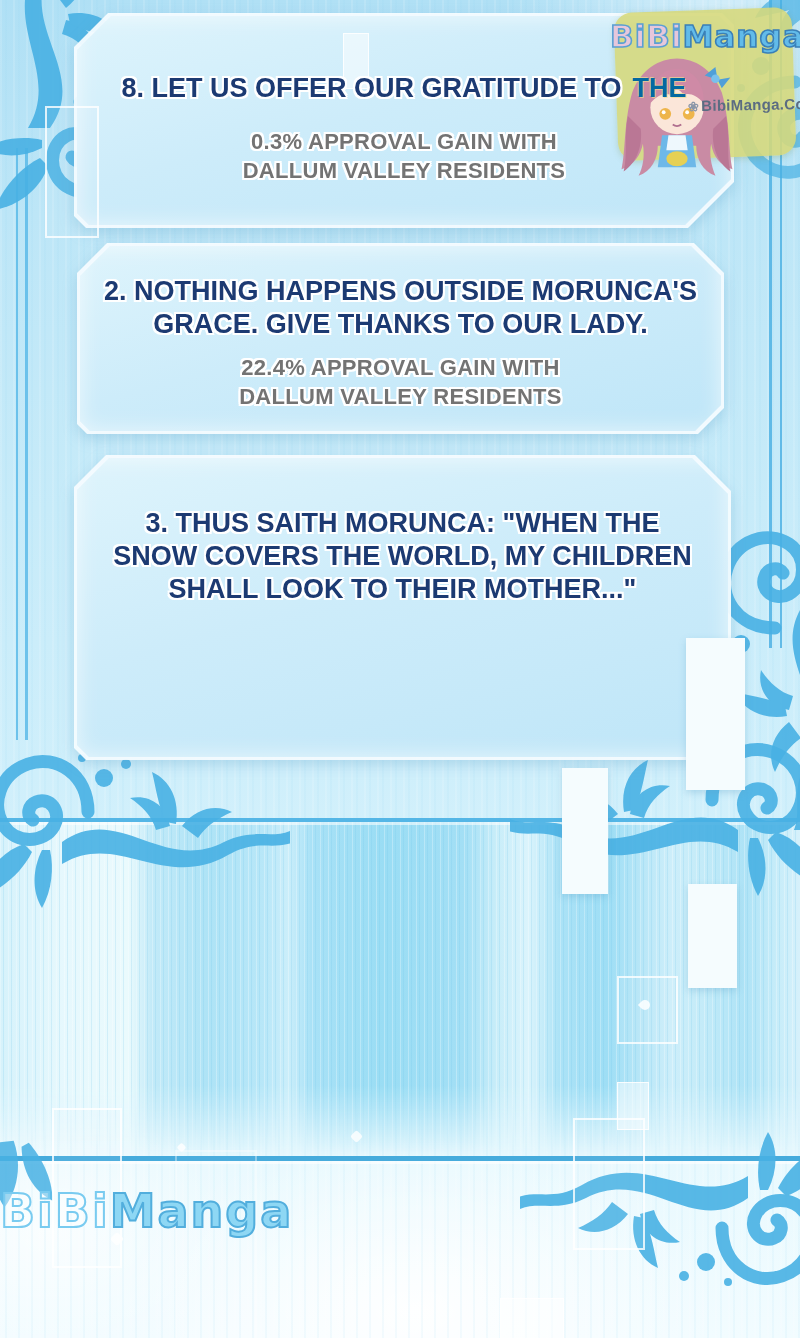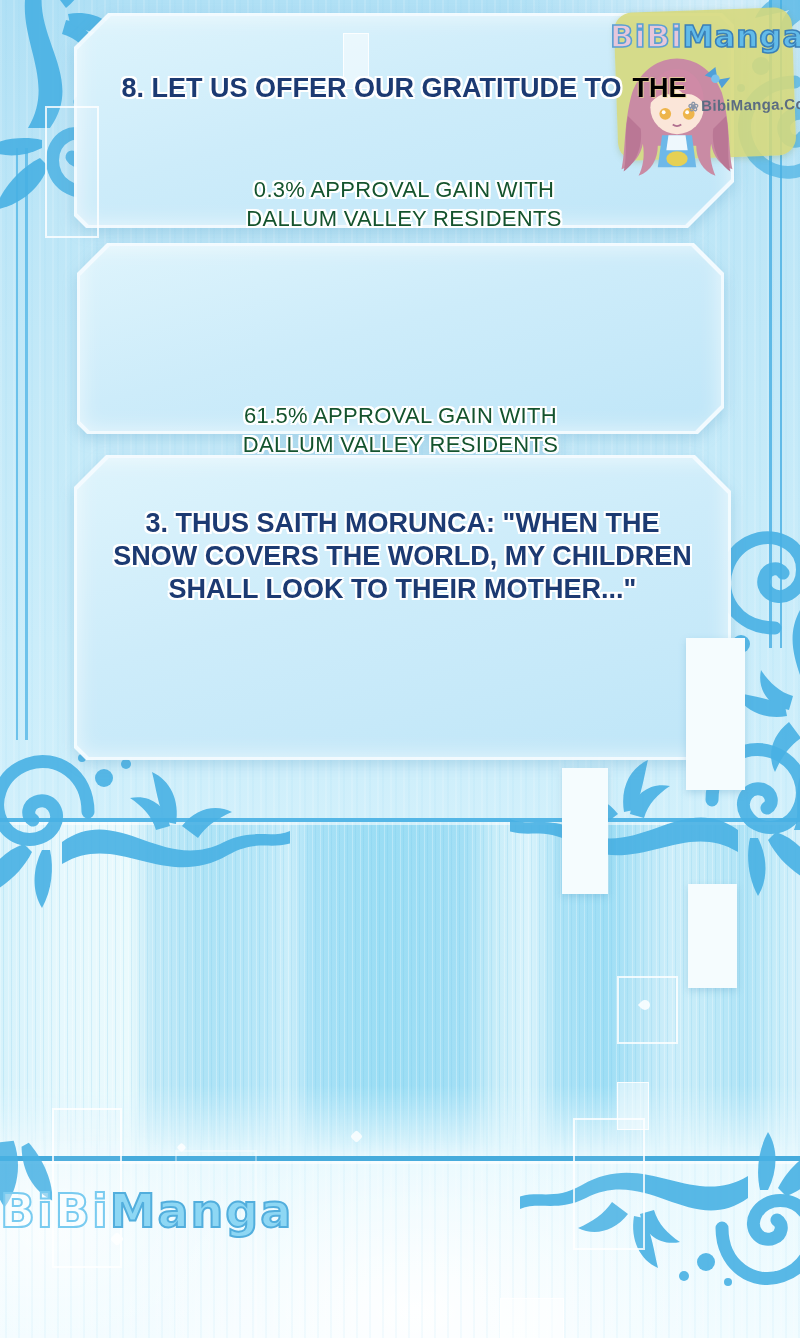--- a/index.html
+++ b/index.html
@@ -69,25 +69,25 @@
     calc(100% - 14px) 100%,12px 100%,0 calc(100% - 12px),0 32px);}
   #panel1{left:74px;top:13px;width:660px;height:215px;}
   #panel2{left:77px;top:243px;width:647px;height:191px;}
   #panel3{left:74px;top:455px;width:657px;height:305px;}
 
   .panel-text{position:absolute;left:0;right:0;text-align:center;z-index:50;}
   .opt-title{font-weight:bold;font-size:27px;line-height:33px;color:#1c3a72;
     letter-spacing:0px;white-space:pre-line;
     text-shadow:-2px -2px 0 #fff,2px -2px 0 #fff,-2px 2px 0 #fff,2px 2px 0 #fff,
       -2px 0 0 #fff,2px 0 0 #fff,0 -2px 0 #fff,0 2px 0 #fff;}
-  .opt-sub{font-weight:normal;font-size:22px;line-height:29px;color:#14532d;
+  .opt-sub{font-weight:bold;font-size:22px;line-height:29px;color:#737373;
     white-space:pre-line;letter-spacing:.3px;
     text-shadow:-2px -2px 0 #fff,2px -2px 0 #fff,-2px 2px 0 #fff,2px 2px 0 #fff,
-      -2px 0 0 #fff,2px 0 0 #fff,0 -2px 0 #fff,0 2px 0 #fff;margin-top:48px;}
-  .accent-the{color:#000000;margin-left:11px;
+      -2px 0 0 #fff,2px 0 0 #fff,0 -2px 0 #fff,0 2px 0 #fff;}
+  .accent-the{color:#0369a1;margin-left:11px;
     text-shadow:-1px -1px 0 rgba(235,220,150,.7),1px 1px 0 rgba(235,220,150,.7);text-align:right;}
   .accent-him{color:#e09aa6;margin-left:8px;
     text-shadow:-1px -1px 0 rgba(250,225,200,.8),1px 1px 0 rgba(250,225,200,.8);}
   #t1{top:39px;} #s1{top:127px;}
   #t2{top:32px;} #s2{top:110px;}
   #t3{top:52px;} #s3{top:172px;}
 
   
   .logo-card{left:616px;top:10px;width:178px;height:148px;z-index:40;
     background:rgba(214,216,122,.88);border-radius:18px;transform:rotate(-2deg);
@@ -182,21 +182,23 @@
 </div>
 <div id="t1" class="abs panel-text opt-title" style="left:74px;width:660px;">
   <div><span>8. LET US OFFER OUR GRATITUDE TO</span><span class="accent-the">THE</span></div>
 </div>
 <div id="s1" class="abs panel-text opt-sub" style="left:74px;width:660px;">0.3% APPROVAL GAIN WITH
 DALLUM VALLEY RESIDENTS</div>
 
 <div id="panel2" class="abs panel">
   <div class="panel-skin clip-p2"></div>
   <div class="panel-fill clip-p2"></div>
-  <div id="s2" class="panel-text opt-sub">61.5% APPROVAL GAIN WITH
+  <div id="t2" class="panel-text opt-title">2. NOTHING HAPPENS OUTSIDE MORUNCA'S
+GRACE. GIVE THANKS TO OUR LADY.</div>
+  <div id="s2" class="panel-text opt-sub">22.4% APPROVAL GAIN WITH
 DALLUM VALLEY RESIDENTS</div>
 </div>
 
 <div id="panel3" class="abs panel">
   <div class="panel-skin clip-p3"></div>
   <div class="panel-fill clip-p3"></div>
   <div id="t3" class="panel-text opt-title">3. THUS SAITH MORUNCA: "WHEN THE
 SNOW COVERS THE WORLD, MY CHILDREN
 SHALL LOOK TO THEIR MOTHER..."</div>
 </div>

